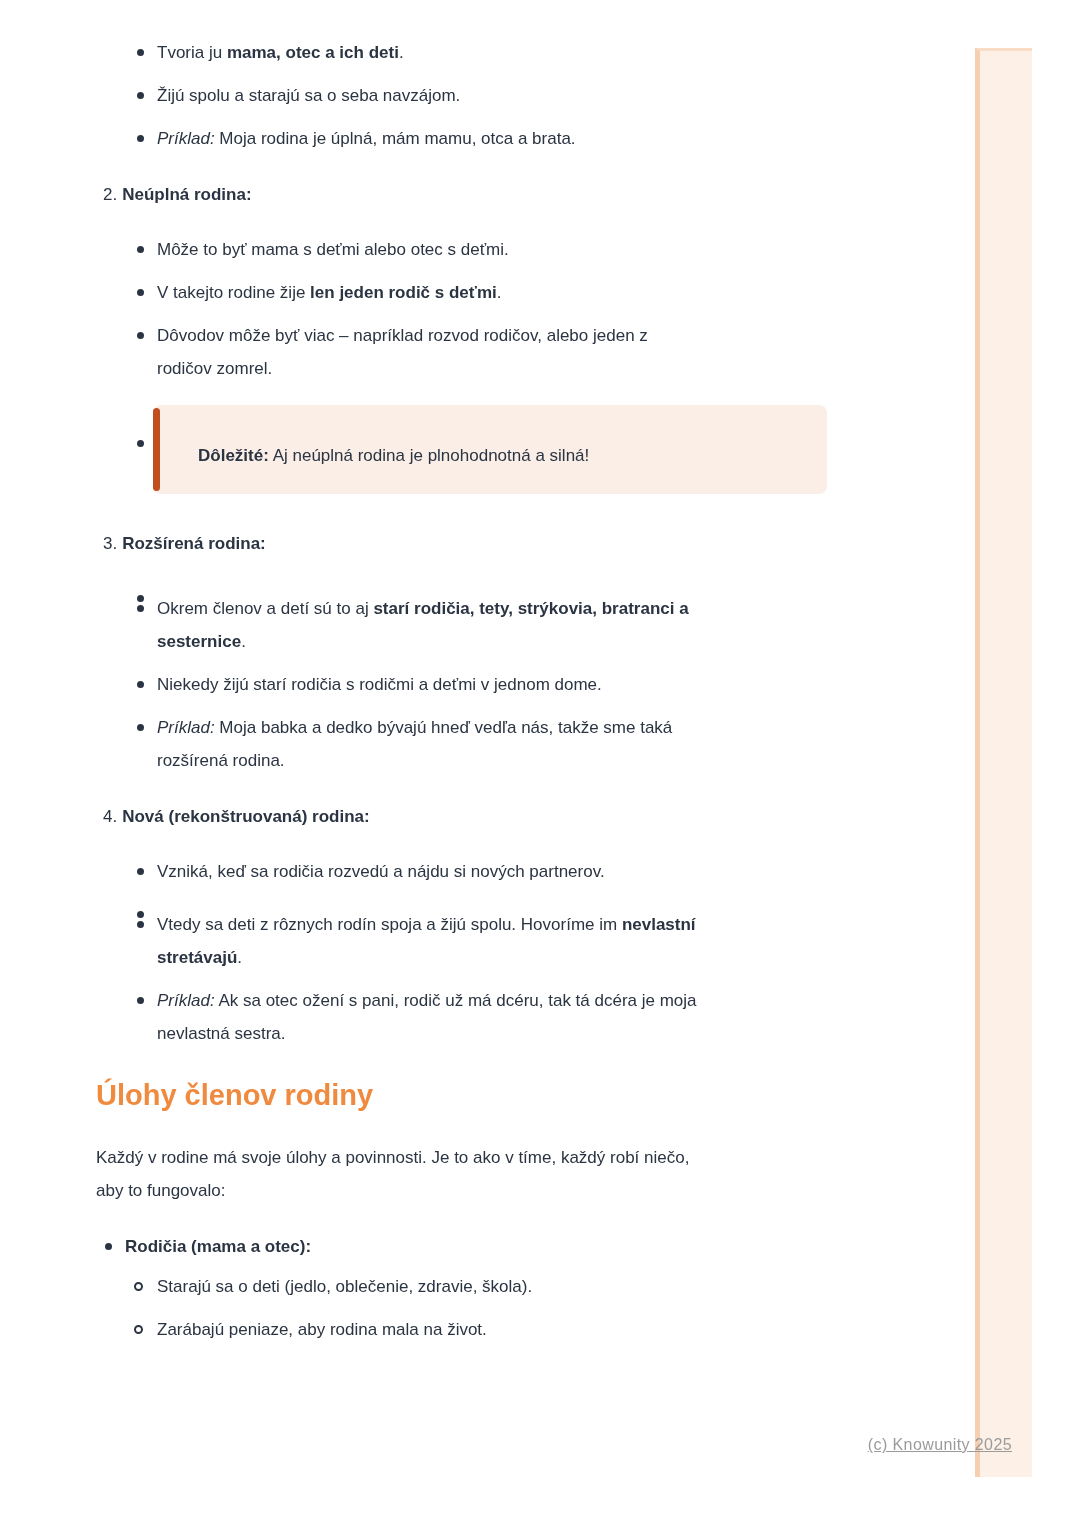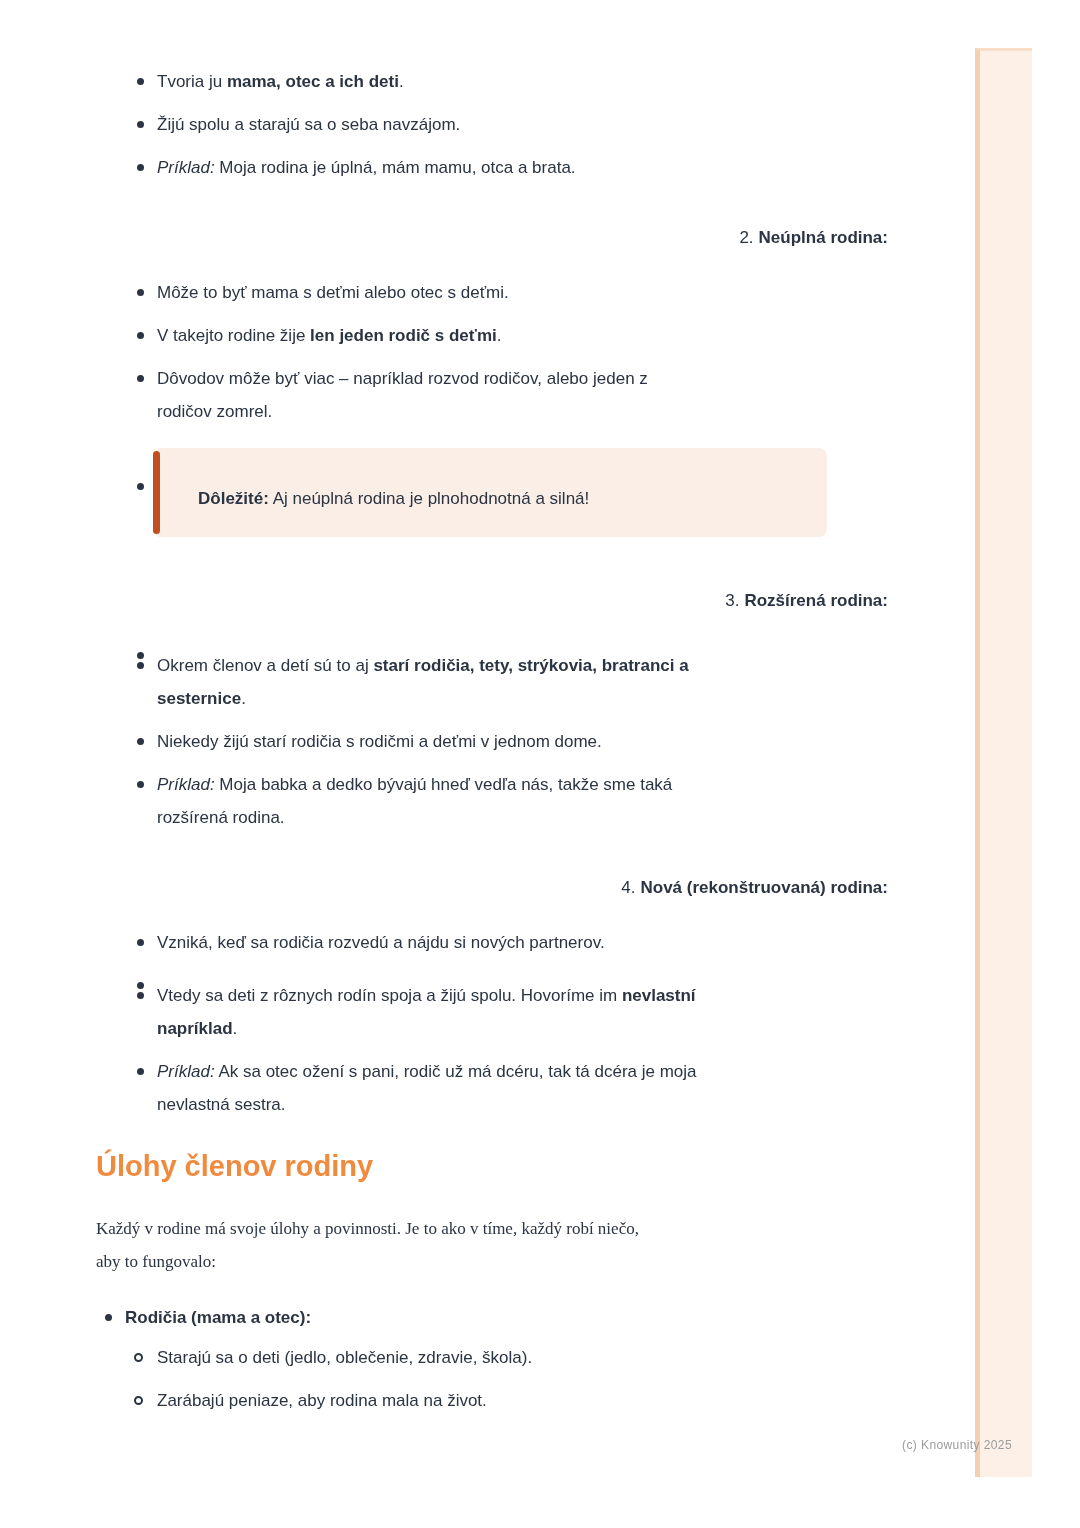--- a/index.html
+++ b/index.html
@@ -7,39 +7,39 @@
     position:relative;
     width:1080px;height:1528px;
     background:#ffffff;
     font-family:"Liberation Sans",sans-serif;
     color:#2b3442;
     font-size:17px;
     line-height:33px;
     overflow:hidden;
   }
   .content{
-    position:absolute;left:96px;top:65px;width:792px;
+    position:absolute;left:96px;top:36px;width:792px;
     display:flex;flex-direction:column;align-items:stretch;
   }
   .b{font-weight:700;}
   .i{font-style:italic;}
   .li{position:relative;padding-left:61px;margin:0 0 10px 0;}
   .dot{
     position:absolute;left:41px;top:13px;
     width:7px;height:7px;border-radius:50%;background:#2b3442;
   }
   .role{padding-left:29px;}
   .role .dot{left:9px;}
   .sub{padding-left:61px;}
   .circle{
     position:absolute;left:38px;top:12px;
     width:5px;height:5px;border-radius:50%;
     border:2px solid #2b3442;background:transparent;
   }
-  .numh{margin:27px 0 22px 0;padding-left:7px;text-align:right;}
+  .numh{margin:13px 0 22px 0;padding-left:7px;}
   .numh .num{margin-right:5px;}
   .callout-row{
     position:relative;
     margin:10px 59px 20px 0;
     padding-left:57px;
     width:674px;
   }
   .callout-row .dot{left:41px;top:35px;}
   .callout{
     position:relative;
@@ -49,36 +49,37 @@
   }
   .callout-bar{
     position:absolute;left:0px;top:3px;bottom:3px;
     width:7px;border-radius:4px;background:#c04e1e;
   }
   .h2{
     color:#f08a3e;
     font-size:29px;line-height:38px;font-weight:700;
     margin:16px 0 27px 0;padding:0;
   }
-  .para{margin:0 0 23px 0;font-family:Liberation Serif, serif;}
+  .para{margin:0 0 23px 0;}
   .roles-title{margin-bottom:7px;}
   .stripe{
     position:absolute;left:975px;top:48px;
     width:57px;height:1429px;
     background:#fcf0e7;
     border-left:5px solid #f5cfb2;
     border-top:3px solid #f8dcc6;
     box-sizing:border-box;
     z-index:1;
   }
   .watermark{
     position:absolute;top:1437px;right:68px;
-    font-size:12px;line-height:16px;
+    font-size:16px;line-height:16px;
     color:#9b9b9b;letter-spacing:0.4px;
     z-index:2;
+    text-decoration:underline;
   }
 </style>
 </head>
 <body>
 
 <div class="page">
 
   <div class="content">
 
     <div class="li">
@@ -145,21 +146,21 @@
 
     <div class="li">
       <span class="dot"></span>
       <span><span>Vzniká, keď sa rodičia rozvedú a nájdu si nových partnerov.</span></span>
     </div>
     <div class="li">
       <span class="dot"></span>
     </div>
     <div class="li">
       <span class="dot"></span>
-      <span><span>Vtedy sa deti z rôznych rodín spoja a žijú spolu. Hovoríme im </span><span class="b">nevlastní</span><br><span class="b">napríklad</span><span>.</span></span>
+      <span><span>Vtedy sa deti z rôznych rodín spoja a žijú spolu. Hovoríme im </span><span class="b">nevlastní</span><br><span class="b">stretávajú</span><span>.</span></span>
     </div>
     <div class="li">
       <span class="dot"></span>
       <span><span class="i">Príklad:</span><span> Ak sa otec ožení s pani, rodič už má dcéru, tak tá dcéra je moja</span><br><span>nevlastná sestra.</span></span>
     </div>
 
     <h1 class="h2">Úlohy členov rodiny</h1>
 
     <div class="para"><span>Každý v rodine má svoje úlohy a povinnosti. Je to ako v tíme, každý robí niečo,</span><br><span>aby to fungovalo:</span></div>
 

